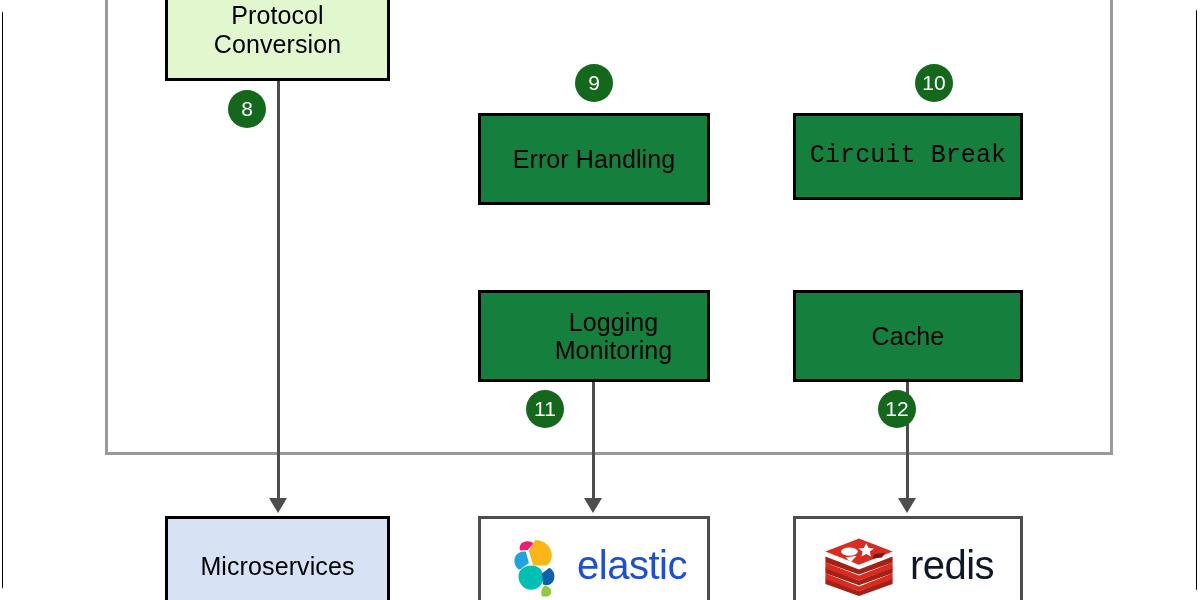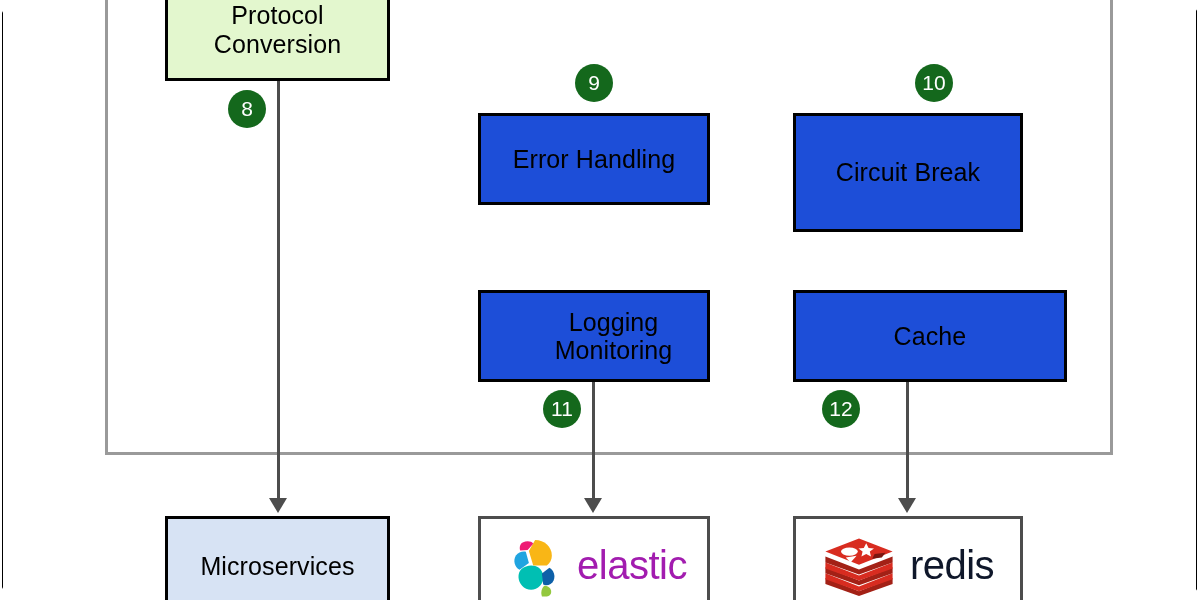--- a/index.html
+++ b/index.html
@@ -53,21 +53,21 @@
   .node .node-label {
     display: block;
     white-space: pre-line;
   }
   .node.green {
     background: #e3f7ce;
     border: 3px solid #000000;
     font-size: 25px;
   }
   .node.pink {
-    background: #1d4ed8;
+    background: #15803d;
     border: 3px solid #000000;
     font-size: 25px;
     text-align: center;
   }
   .node.blue {
     background: #d7e3f4;
     border: 3px solid #000000;
     font-size: 25px;
   }
   .node.logo-box {
@@ -110,21 +110,21 @@
   .logo-row {
     display: flex;
     align-items: center;
     justify-content: center;
     gap: 14px;
     width: 100%;
     height: 100%;
   }
   .logo-wordmark {
     font-size: 40px;
-    color: #a21caf;
+    color: #1d4ed8;
     letter-spacing: -0.5px;
     font-family: "Liberation Sans", sans-serif;
   }
   .logo-wordmark.redis-word { color: #0f172a; }
 
   .elastic-mark { width: 62px; height: 62px; display:block; }
   .redis-mark { width: 74px; height: 60px; display:block; }
 </style>
 </head>
 <body>
@@ -147,30 +147,30 @@
 
   <div class="node green" style="left:165px; top:-22px; width:225px; height:103px;">
     <span class="node-label">Protocol
 Conversion</span>
   </div>
 
   <div class="node pink" style="left:478px; top:113px; width:232px; height:92px;">
     <span class="node-label">Error Handling</span>
   </div>
 
-  <div class="node pink" style="left:793px; top:113px; width:230px; height:119px;">
+  <div class="node pink" style="left:793px; top:113px; width:230px; height:87px;font-family:Liberation Mono, monospace;">
     <span class="node-label">Circuit Break</span>
   </div>
 
   <div class="node pink" style="left:478px; top:290px; width:232px; height:92px;padding-left:39px;">
     <span class="node-label">Logging
 Monitoring</span>
   </div>
 
-  <div class="node pink" style="left:793px; top:290px; width:274px; height:92px;">
+  <div class="node pink" style="left:793px; top:290px; width:230px; height:92px;">
     <span class="node-label">Cache</span>
   </div>
 
   <div class="node blue" style="left:165px; top:516px; width:225px; height:100px;">
     <span class="node-label">Microservices</span>
   </div>
 
   <div class="node logo-box" style="left:478px; top:516px; width:232px; height:100px;">
     <div class="logo-row">
       <span>
@@ -216,21 +216,21 @@
   </div>
 
   <div class="badge" style="left:575px; top:64px;">
     <span>9</span>
   </div>
 
   <div class="badge" style="left:888px; top:64px;margin-left:27px;">
     <span>10</span>
   </div>
 
-  <div class="badge" style="left:543px; top:390px;">
+  <div class="badge" style="left:526px; top:390px;">
     <span>11</span>
   </div>
 
-  <div class="badge" style="left:822px; top:390px;">
+  <div class="badge" style="left:878px; top:390px;">
     <span>12</span>
   </div>
 
 </div>
 
 </body></html>

